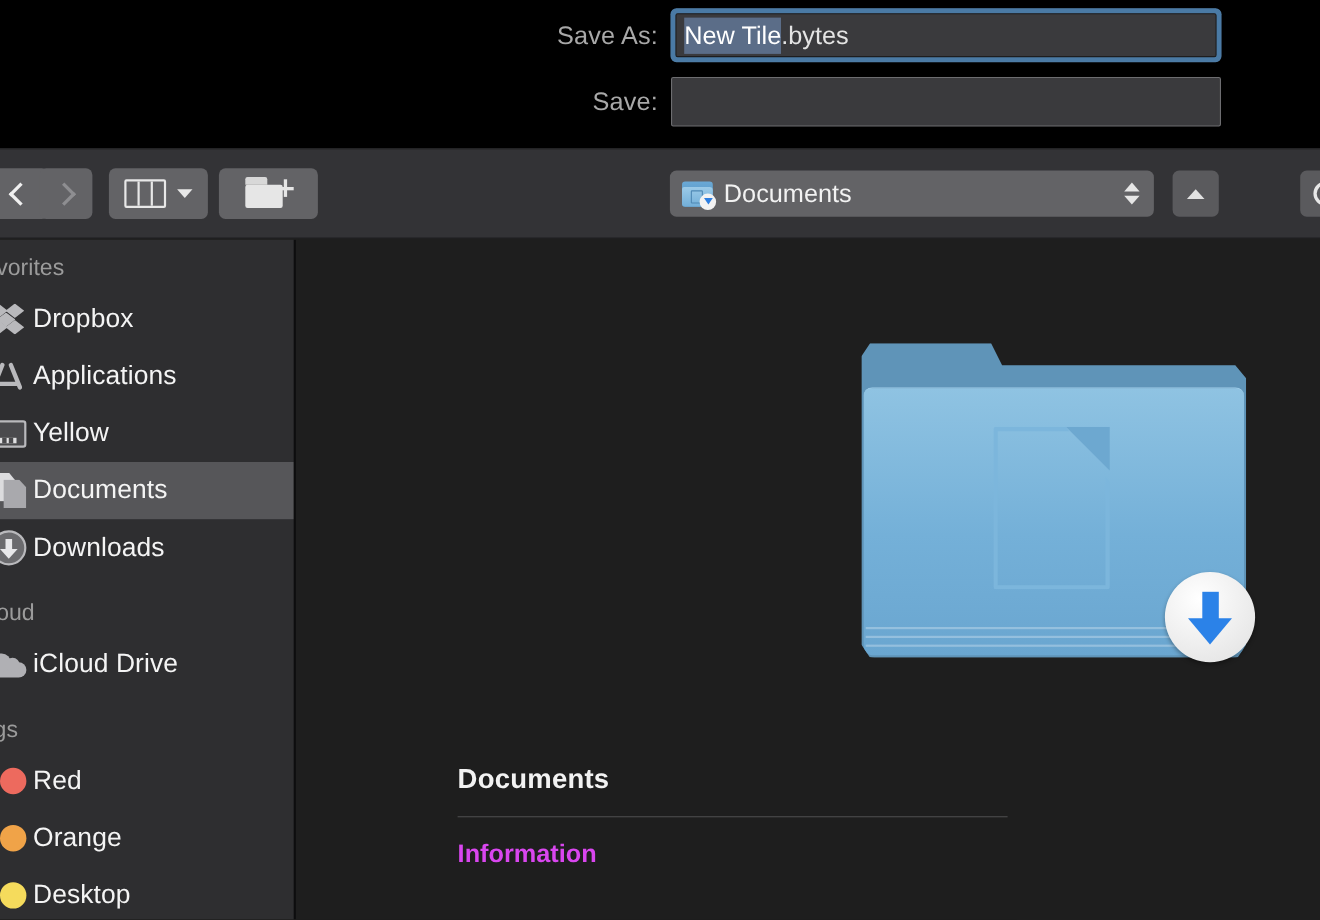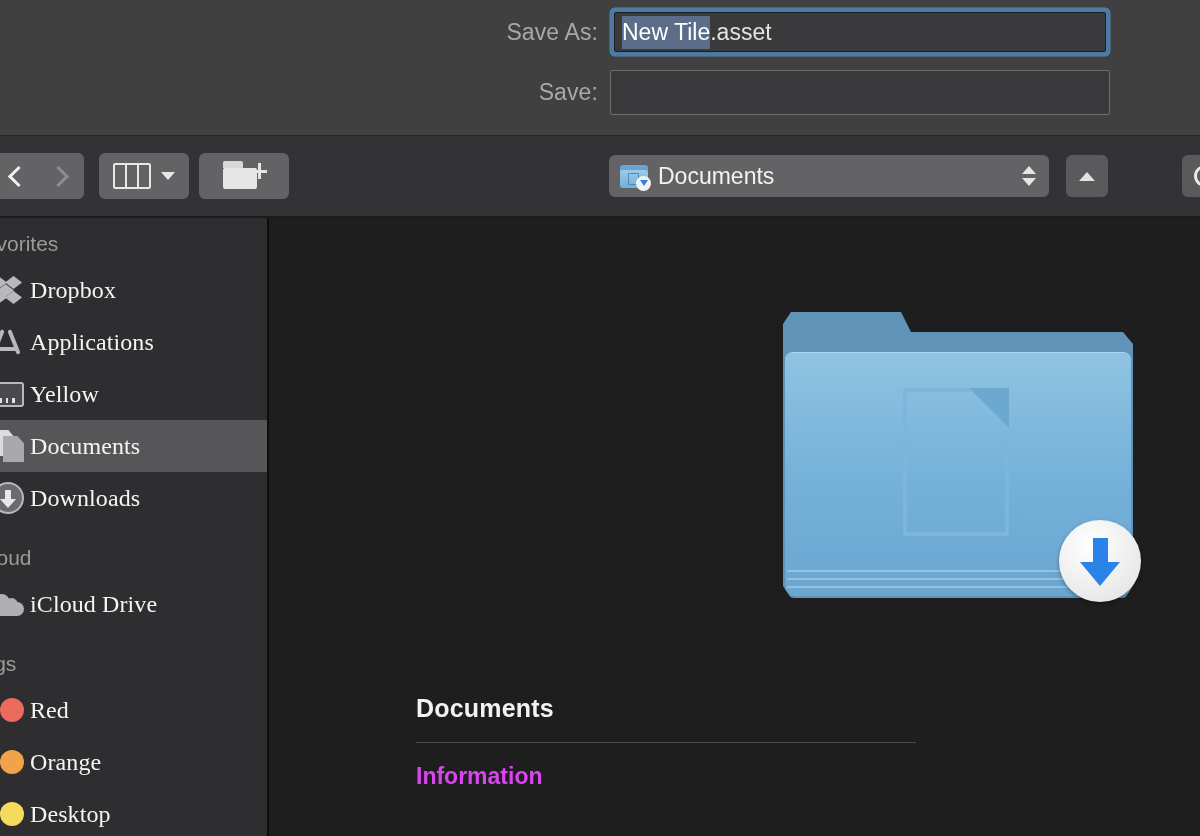--- a/index.html
+++ b/index.html
@@ -10,21 +10,21 @@
     font-family:"Liberation Sans", sans-serif;
     overflow:hidden;
     -webkit-font-smoothing:antialiased;
   }
 
   #dialog { position:relative; width:1200px; height:836px; background:#1e1e1e; }
 
   
   #header {
     position:absolute; left:0; top:0; width:1200px; height:135px;
-    background:#404040;
+    background:#000000;
   }
   .field-row { position:absolute; display:flex; align-items:center; }
   #row-saveas { left:0; top:8px; width:1110px; height:48px; justify-content:flex-end; }
   #row-tags   { left:0; top:70px; width:1110px; height:45px; justify-content:flex-end; }
 
   .field-label {
     color:#a8a8a8; font-size:23px; letter-spacing:.1px;
     padding-right:12px; white-space:nowrap; text-align:right;
   }
 
@@ -143,21 +143,21 @@
     white-space:nowrap;
   }
   .sb-item {
     height:52px; display:flex; align-items:center;
     margin-left:-28px; padding-left:0;
     white-space:nowrap;
   }
   .sb-item.selected { background:#565659; }
   .sb-icon { width:58px; display:flex; align-items:center; justify-content:flex-end;
              padding-right:6px; flex:none; }
-  .sb-label { color:#f4f4f4; font-size:24px; letter-spacing:.1px;font-family:Liberation Serif, serif; }
+  .sb-label { color:#f4f4f4; font-size:24px; letter-spacing:.1px; }
 
   
   .ic-dropbox { position:relative; width:34px; height:30px; }
   .ic-dropbox span { position:absolute; width:17px; height:13px; background:#b9b9bc;
                      transform:skewX(0deg); clip-path:polygon(50% 0,100% 50%,50% 100%,0 50%); }
   .ic-dropbox .a{left:0;top:1px;} .ic-dropbox .b{left:15px;top:1px;}
   .ic-dropbox .c{left:7px;top:9px;} .ic-dropbox .d{left:0;top:16px;}
   .ic-dropbox .e{left:15px;top:16px;}
 
   .ic-apps { position:relative; width:32px; height:30px; }
@@ -235,21 +235,21 @@
 
 <div id="dialog">
 
   <div id="header">
 
     <div class="field-row" id="row-saveas">
       <div class="field-label">Save As:</div>
       <div class="focus-wrap">
         <div id="saveas-input">
           <span class="txt-sel">New Tile</span>
-            <span class="txt-rest">.asset</span>
+            <span class="txt-rest">.bytes</span>
         </div>
       </div>
     </div>
 
     <div class="field-row" id="row-tags">
       <div class="field-label">Save:</div>
       <div id="tags-input" title=""></div>
     </div>
 
   </div>

